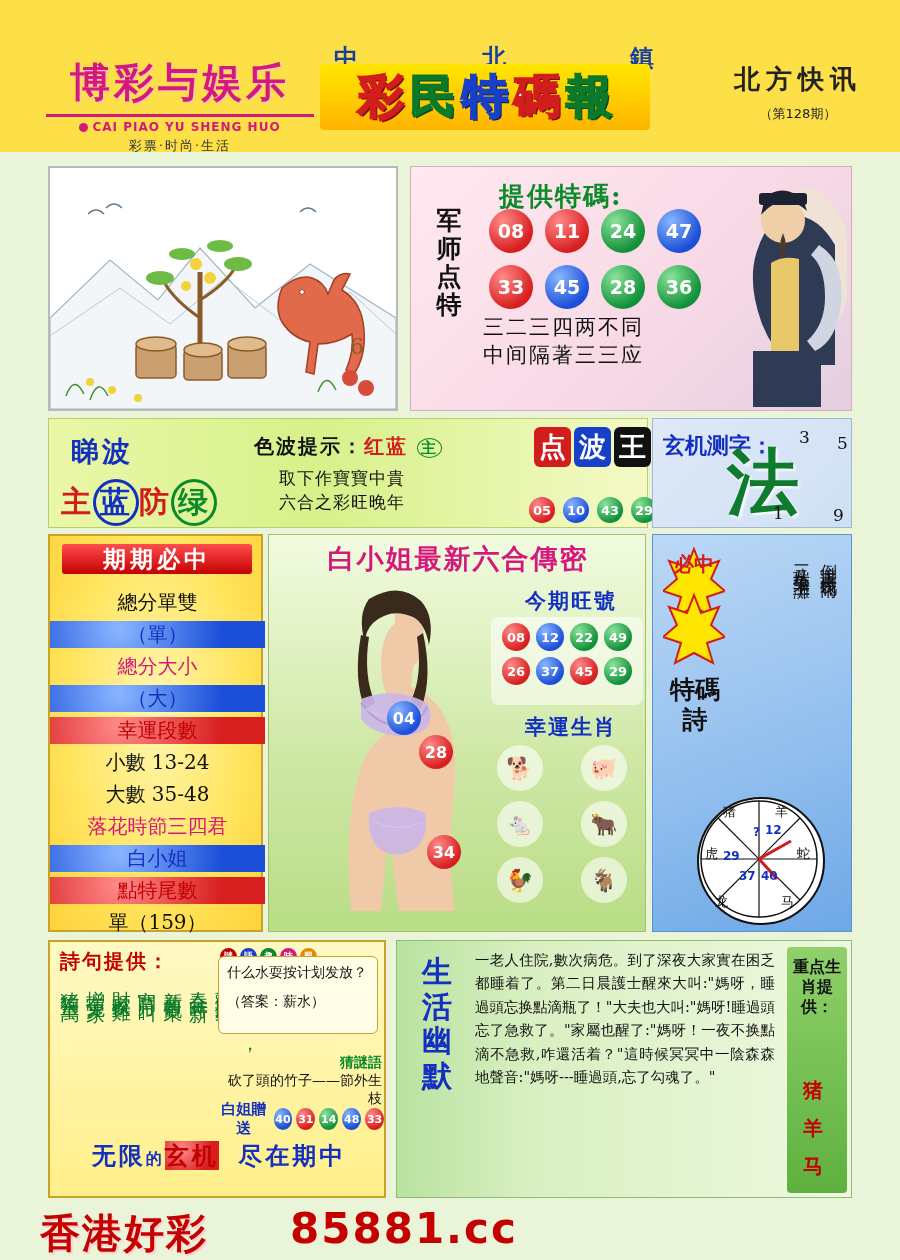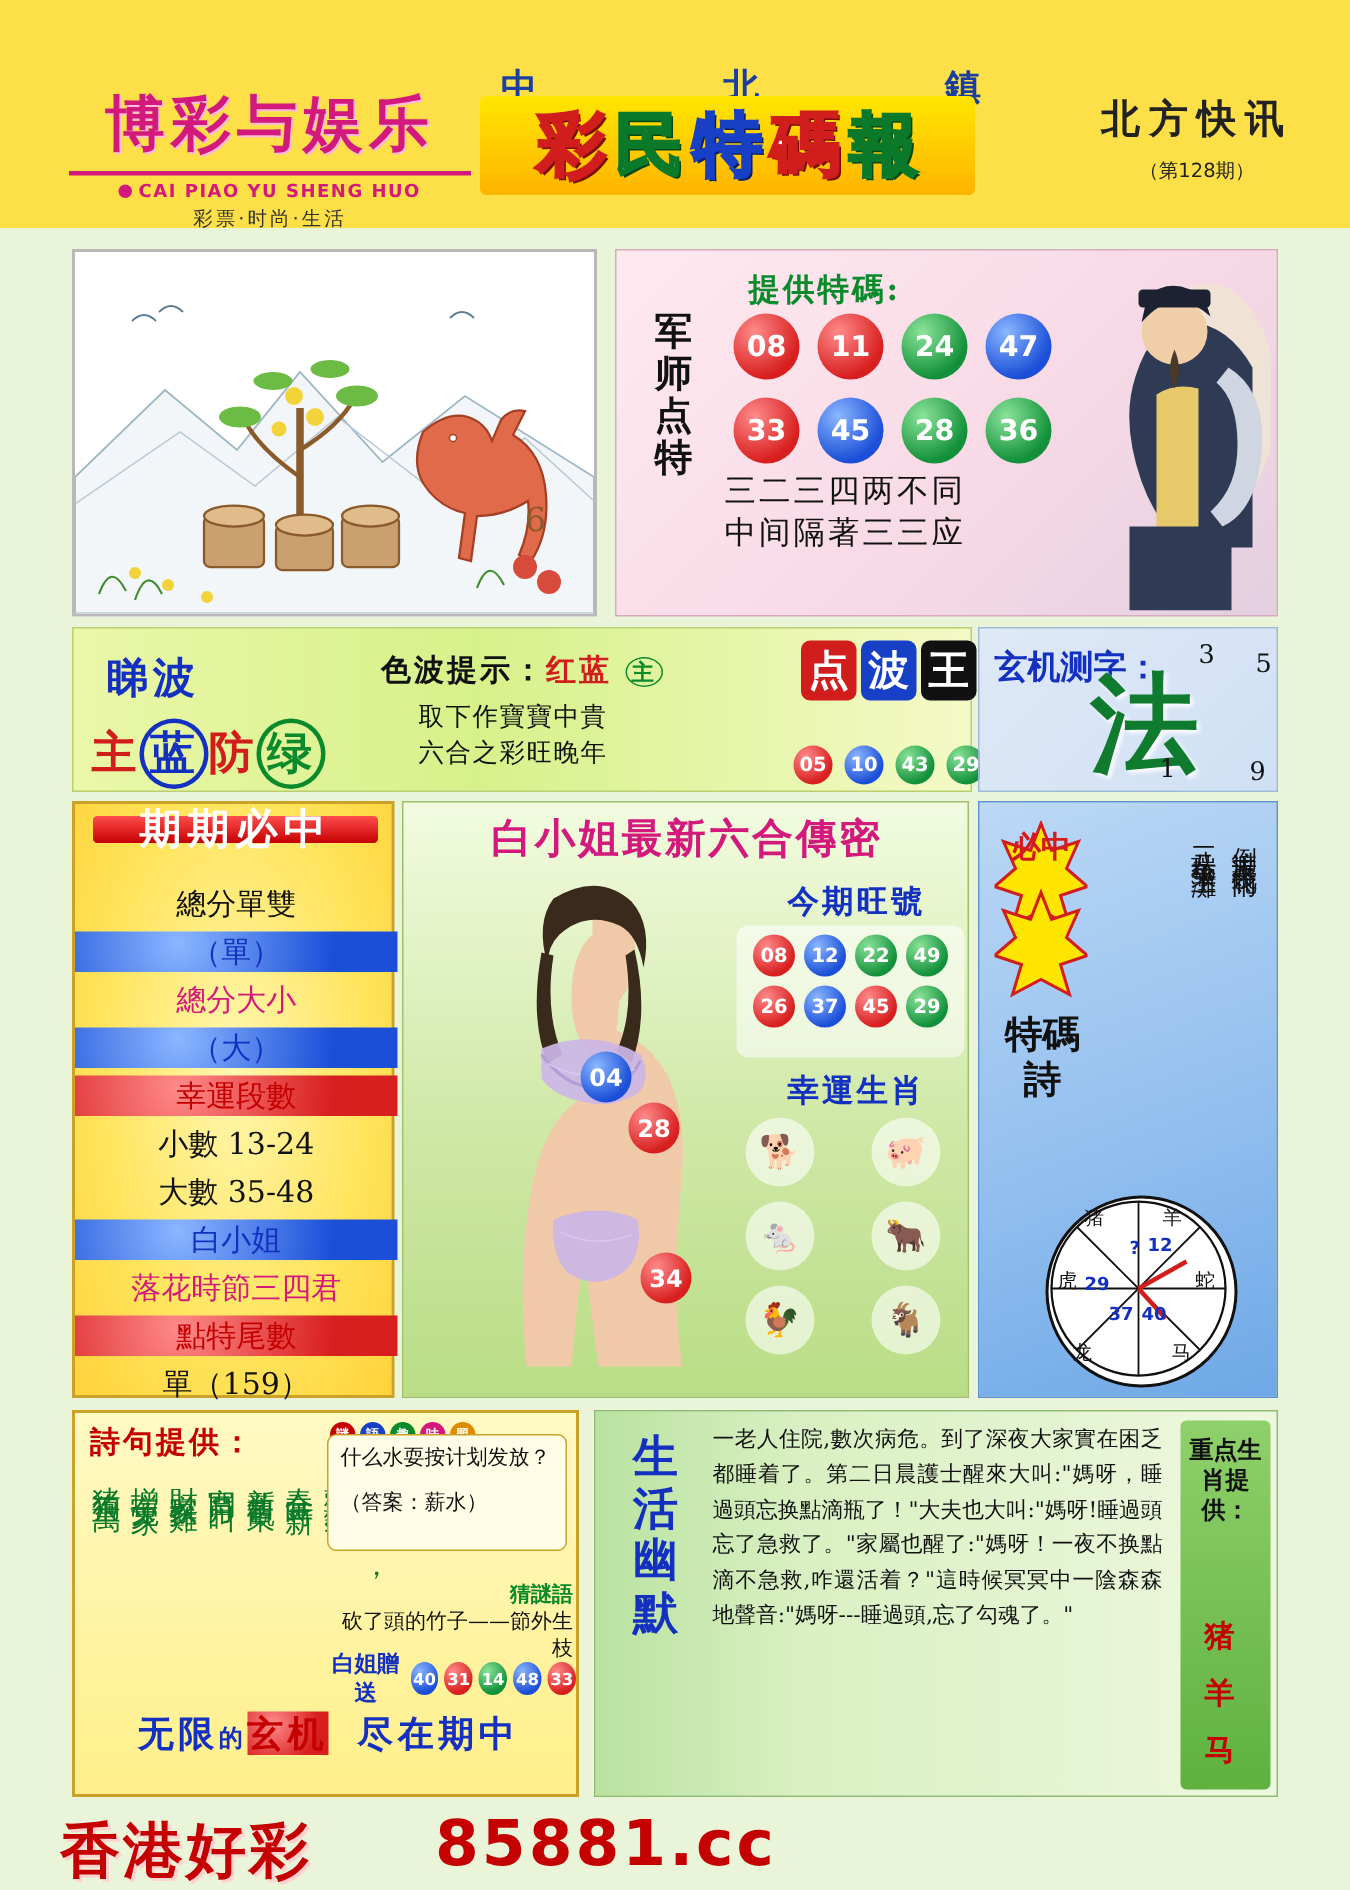--- a/index.html
+++ b/index.html
@@ -60,21 +60,21 @@
 
   
   .pic-horse{left:48px;top:166px;width:350px;height:245px;border:2px solid #b9b9b9;background:#fff;overflow:hidden;}
   
   .adviser{left:410px;top:166px;width:442px;height:245px;background:linear-gradient(135deg,#ffe9ef,#f7d9e6 60%,#e3cfe0);border:1px solid #d8a9c0;overflow:hidden;}
   .adviser-title{
     position:absolute;left:16px;top:40px;width:44px;
     font-family:"DejaVu Serif",serif;font-size:25px;font-weight:bold;color:#111;
     line-height:1.12;text-align:center;
   }
-  .adv-head{position:absolute;left:88px;top:12px;font-size:21px;font-weight:bold;color:#0a8a2a;font-family:"DejaVu Serif",serif;letter-spacing:2px;}
+  .adv-head{position:absolute;left:88px;top:12px;font-size:26px;font-weight:bold;color:#0a8a2a;font-family:"DejaVu Serif",serif;letter-spacing:2px;}
   .adv-balls{position:absolute;left:78px;top:42px;width:260px;}
   .adv-balls .row{display:flex;gap:12px;margin-bottom:12px;}
   .adv-balls .ball{width:44px;height:44px;font-size:19px;}
   .adv-poem{position:absolute;left:72px;top:146px;font-family:"DejaVu Serif",serif;font-size:21px;color:#111;line-height:1.35;letter-spacing:2px;}
   .adv-figure{position:absolute;right:4px;top:4px;width:150px;height:236px;}
 
   
   .wave{left:48px;top:418px;width:600px;height:110px;background:linear-gradient(90deg,#eaf7a8,#d7f18a 45%,#f4f9c6);border:1px solid #b9cf6a;padding-left:17px;}
   .wave-l1{position:absolute;left:22px;top:14px;font-family:"DejaVu Serif",serif;font-size:28px;font-weight:bold;color:#1330c0;letter-spacing:3px;}
   .wave-l2{position:absolute;left:12px;top:60px;font-family:"DejaVu Serif",serif;font-size:30px;font-weight:bold;color:#d21d1d;letter-spacing:2px;}
@@ -96,23 +96,23 @@
 
   
   .xuanji{left:652px;top:418px;width:200px;height:110px;background:linear-gradient(135deg,#dfe9f7,#cfe0f4);border:1px solid #9db8d8;}
   .xj-label{position:absolute;left:10px;top:14px;font-family:"DejaVu Serif",serif;font-size:22px;font-weight:bold;color:#1330c0;line-height:1.1;}
   .xj-big{position:absolute;left:74px;top:16px;font-family:"DejaVu Serif",serif;font-size:72px;font-weight:bold;color:#0f7b2e;text-shadow:2px 2px 3px #fff;}
   .xj-n{position:absolute;font-family:"DejaVu Serif",serif;font-size:17px;color:#111;}
 
   
   .qiqi{left:48px;top:534px;width:215px;height:398px;background:radial-gradient(ellipse at 50% 45%,#fff7b0,#ffe45c 60%,#ffd23a);border:2px solid #c9a227;}
   .qiqi-title{
-    position:absolute;left:12px;top:8px;width:190px;height:18px;
+    position:absolute;left:12px;top:8px;width:190px;height:30px;
     background:linear-gradient(#ff4d4d,#c40000);border-radius:3px;
-    color:#fff;font-family:"DejaVu Serif",serif;font-size:28px;font-weight:bold;
+    color:#fff;font-family:"DejaVu Serif",serif;font-size:23px;font-weight:bold;
     display:flex;align-items:center;justify-content:center;letter-spacing:4px;
   }
   .qiqi-body{position:absolute;left:0;top:48px;width:215px;text-align:center;font-family:"DejaVu Serif",serif;color:#111;}
   .qiqi-body .l{font-size:20px;margin:5px 0;}
   .qiqi-body .pink{color:#d4197c;}
   .qiqi-body .blue{color:#1330c0;}
   .qiqi-body .red{color:#c40000;}
 
   
   .lady{left:268px;top:534px;width:378px;height:398px;background:linear-gradient(180deg,#f2fbe0,#cfe8a6 55%,#b9dd86);border:1px solid #9ec06a;overflow:hidden;}
@@ -343,22 +343,22 @@
   <div class="panel qiqi">
     <div class="qiqi-title">期期必中</div>
     <div class="qiqi-body">
       <div class="l">總分單雙</div>
       <div class="l blue">（單）</div>
       <div class="l pink">總分大小</div>
       <div class="l blue">（大）</div>
       <div class="l red">幸運段數</div>
       <div class="l">小數 13-24</div>
       <div class="l">大數 35-48</div>
+      <div class="l pink">落花時節三四君</div>
       <div class="l blue">白小姐</div>
-      <div class="l pink">落花時節三四君</div>
       <div class="l red">點特尾數</div>
       <div class="l">單（159）</div>
       <div class="l">雙（468）</div>
     </div>
   </div>
 
   <div class="panel lady">
     <div class="lady-title">白小姐最新六合傳密</div>
     <div class="lady-photo">
       <svg width="190" height="350" viewBox="0 0 190 350">

